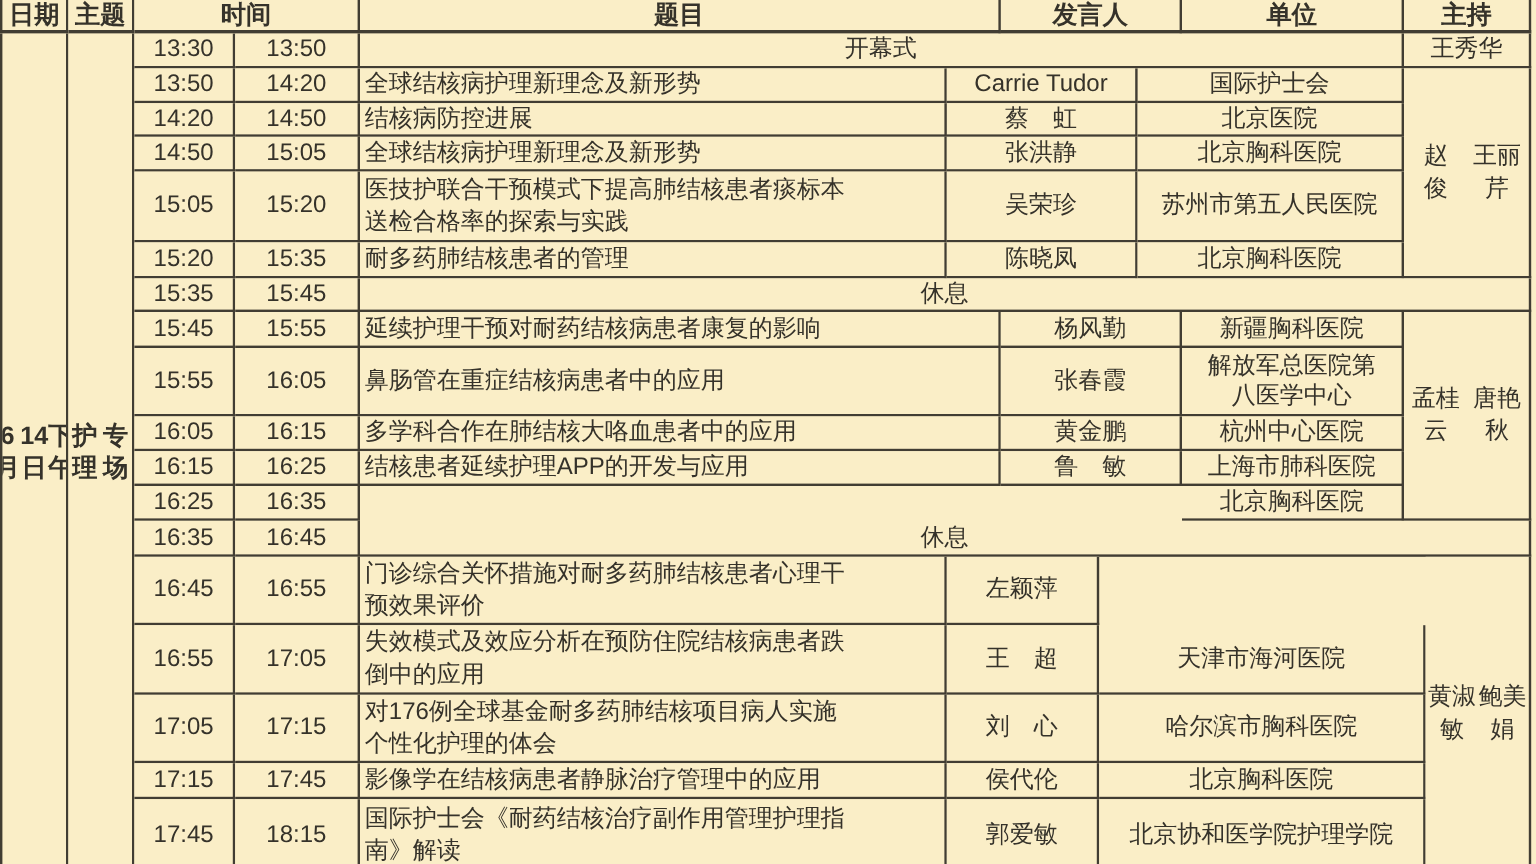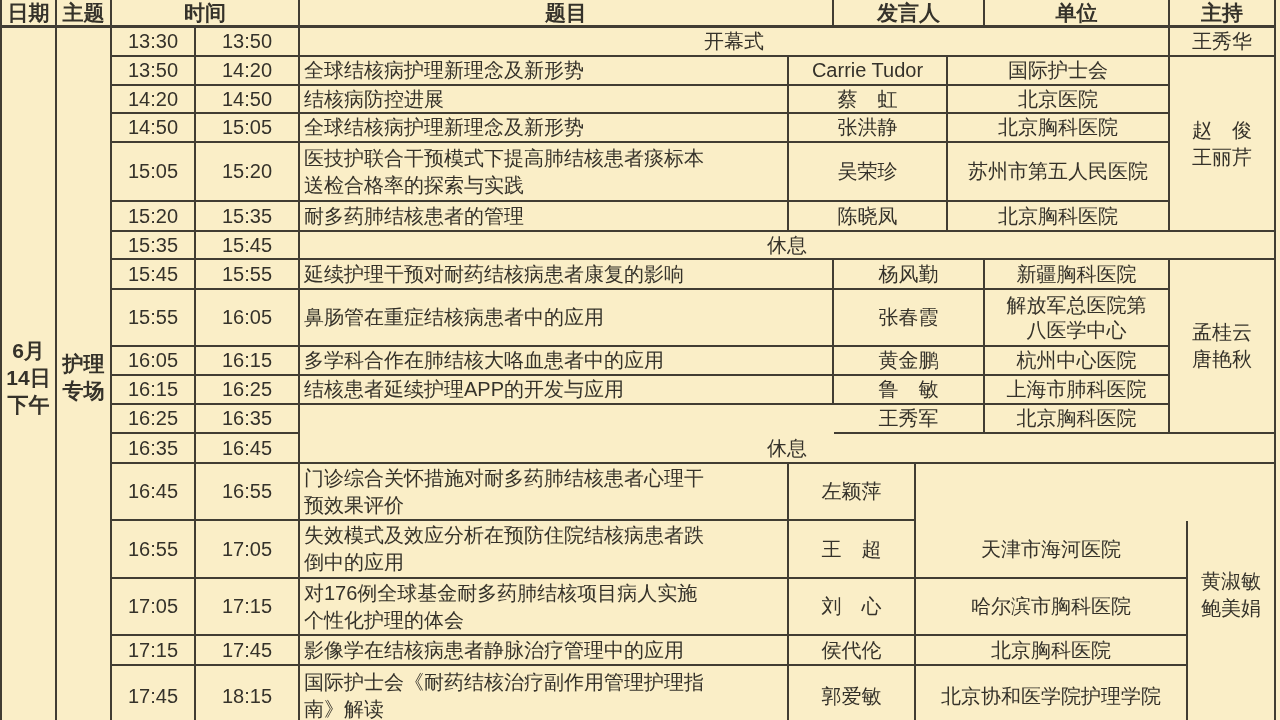--- a/index.html
+++ b/index.html
@@ -22,21 +22,21 @@
     display:flex;align-items:center;justify-content:center;
     text-align:center;
     font-size:20px;line-height:25px;
     white-space:pre-line;
     overflow:hidden;
     padding:0 1px;
   }
   .hd{font-weight:bold;font-size:21px;border-bottom-width:3px;}
   .edge-l{border-left:2px solid #413d33;}
   .tl{justify-content:flex-start;text-align:left;padding:0 2px 0 4px;line-height:27px;}
-  .stack{flex-direction:column;line-height:27px;}
+  .stack{flex-direction:row;line-height:27px;}
   .big{font-weight:bold;font-size:21px;}
 </style>
 </head>
 <body>
 
 <div id="tbl">
 
   <div class="c hd edge-l" style="grid-area:1/1/2/2">日期</div>
   <div class="c hd" style="grid-area:1/2/2/3">主题</div>
   <div class="c hd" style="grid-area:1/3/2/5">时间</div>
@@ -120,21 +120,20 @@
   <div class="c" style="grid-area:11/10/12/11">杭州中心医院</div>
 
   <div class="c" style="grid-area:12/3/13/4">16:15</div>
   <div class="c" style="grid-area:12/4/13/5">16:25</div>
   <div class="c tl" style="grid-area:12/5/13/7">结核患者延续护理APP的开发与应用</div>
   <div class="c" style="grid-area:12/7/13/10">鲁　敏</div>
   <div class="c" style="grid-area:12/10/13/11">上海市肺科医院</div>
 
   <div class="c" style="grid-area:13/3/14/4">16:25</div>
   <div class="c" style="grid-area:13/4/14/5">16:35</div>
-  <div class="c" style="grid-area:13/7/14/10">王秀军</div>
   <div class="c" style="grid-area:13/10/14/11">北京胸科医院</div>
 
   <div class="c stack" style="grid-area:9/11/14/13">
     <span>孟桂云</span>
     <span>唐艳秋</span>
   </div>
 
   <div class="c" style="grid-area:14/3/15/4">16:35</div>
   <div class="c" style="grid-area:14/4/15/5">16:45</div>
   <div class="c" style="grid-area:14/5/15/13">休息</div>

